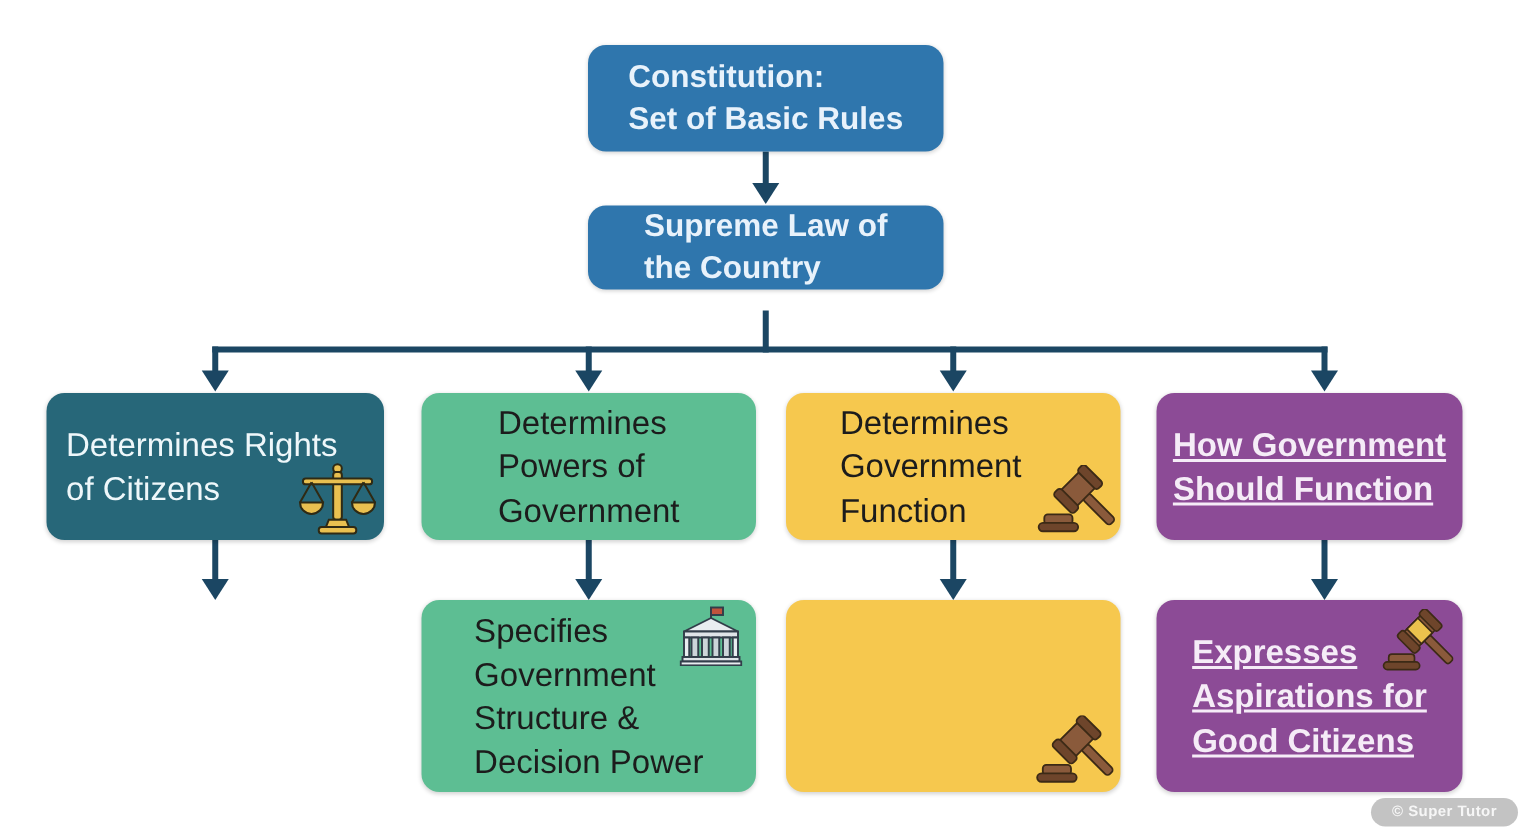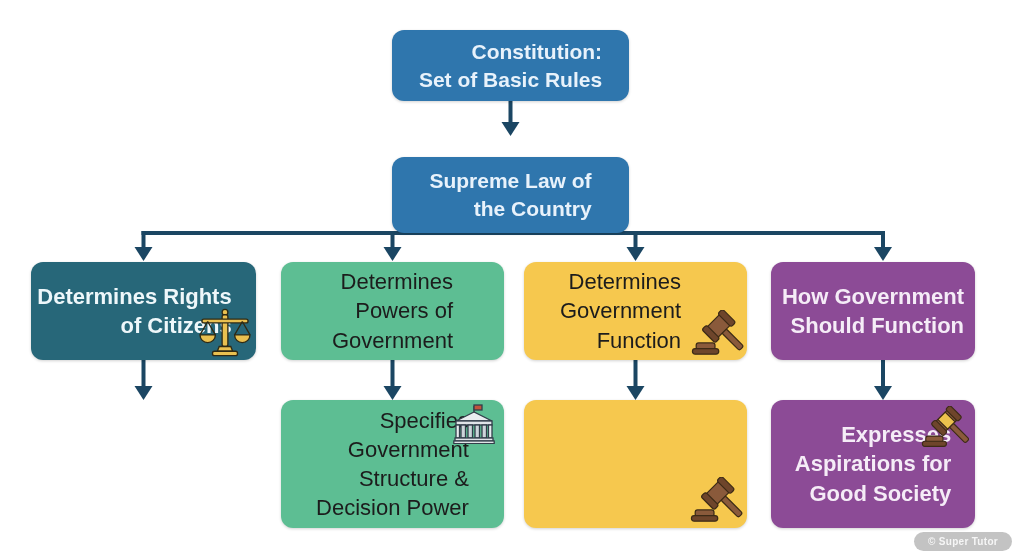--- a/index.html
+++ b/index.html
@@ -21,49 +21,49 @@
     z-index: 1;
   }
 
   .node {
     position: absolute;
     z-index: 2;
     border-radius: 12px;
     display: flex;
     align-items: center;
     justify-content: center;
-    text-align: right;
+    text-align: left;
     white-space: pre-line;
     box-shadow: 0 1px 3px rgba(0,0,0,0.18);
     line-height: 1.32;
   }
 
   .node .icon {
     position: absolute;
     display: block;
     line-height: 0;
   }
 
   
   .t-blue   { background: #2f76ad; color: #e8f2fb; font-weight: 700; font-size: 21px; }
-  .t-teal   { background: #276779; color: #eef7fa; font-weight: 700; font-size: 22px; }
+  .t-teal   { background: #276779; color: #eef7fa; font-weight: 400; font-size: 22px; }
   .t-green  { background: #5dbe93; color: #1c1c1c; font-weight: 400; font-size: 22px; }
   .t-yellow { background: #f6c84e; color: #1c1c1c; font-weight: 400; font-size: 22px; }
   .t-purple { background: #8c4b96; color: #f5ecf7; font-weight: 700; font-size: 22px; }
 
   
   .b-constitution { left: 392px; top: 30px;  width: 237px; height: 71px; }
-  .b-supreme      { left: 392px; top: 137px; width: 237px; height: 76px; margin-top: 20px; }
+  .b-supreme      { left: 392px; top: 137px; width: 237px; height: 56px; }
 
   .r1 { top: 262px; height: 98px; }
   .r2 { top: 400px; height: 128px; }
   .c1 { left: 31px;  width: 225px; }
   .c2 { left: 281px; width: 223px; }
   .c3 { left: 524px; width: 223px; }
-  .c4 { left: 771px; width: 204px; }
+  .c4 { left: 771px; width: 204px; text-decoration: underline; }
 
   .c1.r1 .label { padding-right: 18px; }
   .c3.r1 .label { padding-right: 30px; }
 
   .watermark {
     position: absolute;
     z-index: 3;
     right: 12px;
     bottom: 8px;
     background: rgba(145,145,145,0.55);
@@ -214,21 +214,21 @@
   </div>
 
   <div class="node t-purple c4 r1">
     <span class="label">How Government
 Should Function</span>
   </div>
 
   <div class="node t-purple c4 r2">
     <span class="label">Expresses
 Aspirations for
-Good Society</span>
+Good Citizens</span>
     <span class="icon" style="right:6px; top:6px;">
       <svg width="52" height="43" viewBox="0 0 60 50">
         <g stroke="#3c2a16" stroke-width="1.3">
           <rect x="10" y="35" width="20" height="7" rx="2.5" fill="#8a5a3b"></rect>
           <rect x="6" y="41" width="28" height="6" rx="3" fill="#6e452b"></rect>
           <g transform="rotate(-45 34 17)">
             <rect x="31" y="24" width="6.5" height="27" rx="2.5" fill="#8a5a3b"></rect>
             <rect x="20" y="9" width="28" height="16" rx="5" fill="#8a5a3b"></rect>
             <rect x="28" y="9" width="12" height="16" fill="#ecc24d"></rect>
             <rect x="18.5" y="7" width="7" height="20" rx="2.5" fill="#6e452b"></rect>

